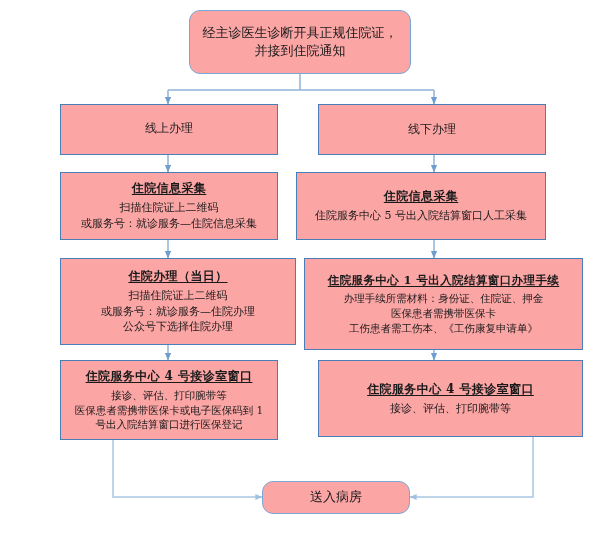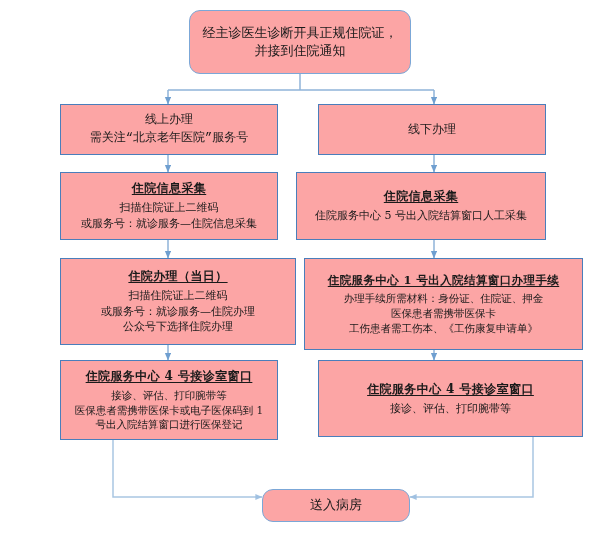--- a/index.html
+++ b/index.html
@@ -98,21 +98,20 @@
     </g>
   </svg>
 
   <div class="node rounded" style="left:189px; top:10px; width:222px; height:64px;">
     <div class="ln fs13">经主诊医生诊断开具正规住院证，</div>
     <div class="ln fs13">并接到住院通知</div>
   </div>
 
   <div class="node rect" style="left:60px; top:104px; width:218px; height:51px;font-family:Liberation Mono, monospace;">
     <div class="ln fs12">线上办理</div>
-    <div class="ln fs12">需关注“北京老年医院”服务号</div>
   </div>
 
   <div class="node rect" style="left:60px; top:172px; width:218px; height:68px;">
     <div class="ttl fs12 tspace">住院信息采集</div>
     <div class="ln fs11">扫描住院证上二维码</div>
     <div class="ln fs11">或服务号：就诊服务—住院信息采集</div>
   </div>
 
   <div class="node rect" style="left:60px; top:258px; width:236px; height:87px;">
     <div class="ttl fs12 tspace">住院办理（当日）</div>
@@ -142,17 +141,17 @@
     <div class="ln fs10p5">办理手续所需材料：身份证、住院证、押金</div>
     <div class="ln fs10p5">医保患者需携带医保卡</div>
     <div class="ln fs10p5">工伤患者需工伤本、《工伤康复申请单》</div>
   </div>
 
   <div class="node rect" style="left:318px; top:360px; width:265px; height:77px;">
     <div class="ttl fs12 tspace">住院服务中心 4 号接诊室窗口</div>
     <div class="ln fs11">接诊、评估、打印腕带等</div>
   </div>
 
-  <div class="node rounded" style="left:262px; top:481px; width:148px; height:33px;margin-top:8px;">
+  <div class="node rounded" style="left:262px; top:481px; width:148px; height:33px;">
     <div class="ln fs13">送入病房</div>
   </div>
 
 </div>
 
 </body></html>

